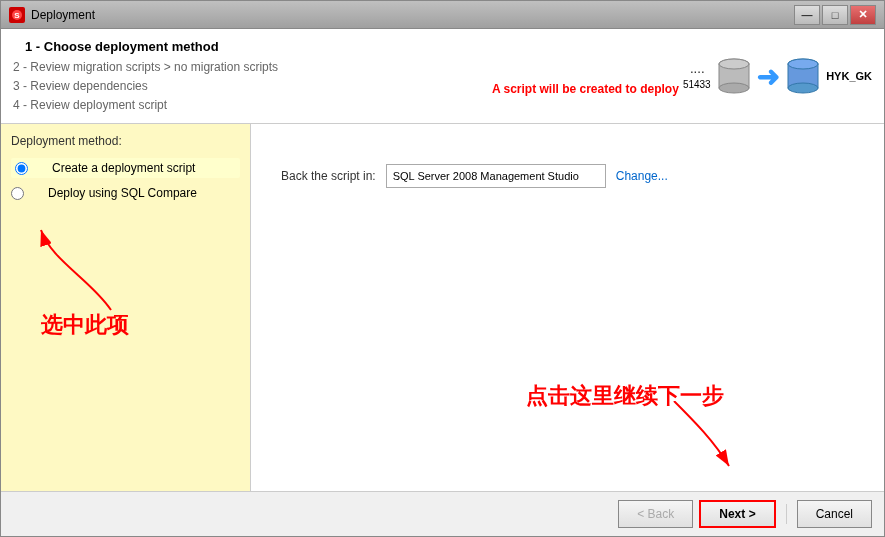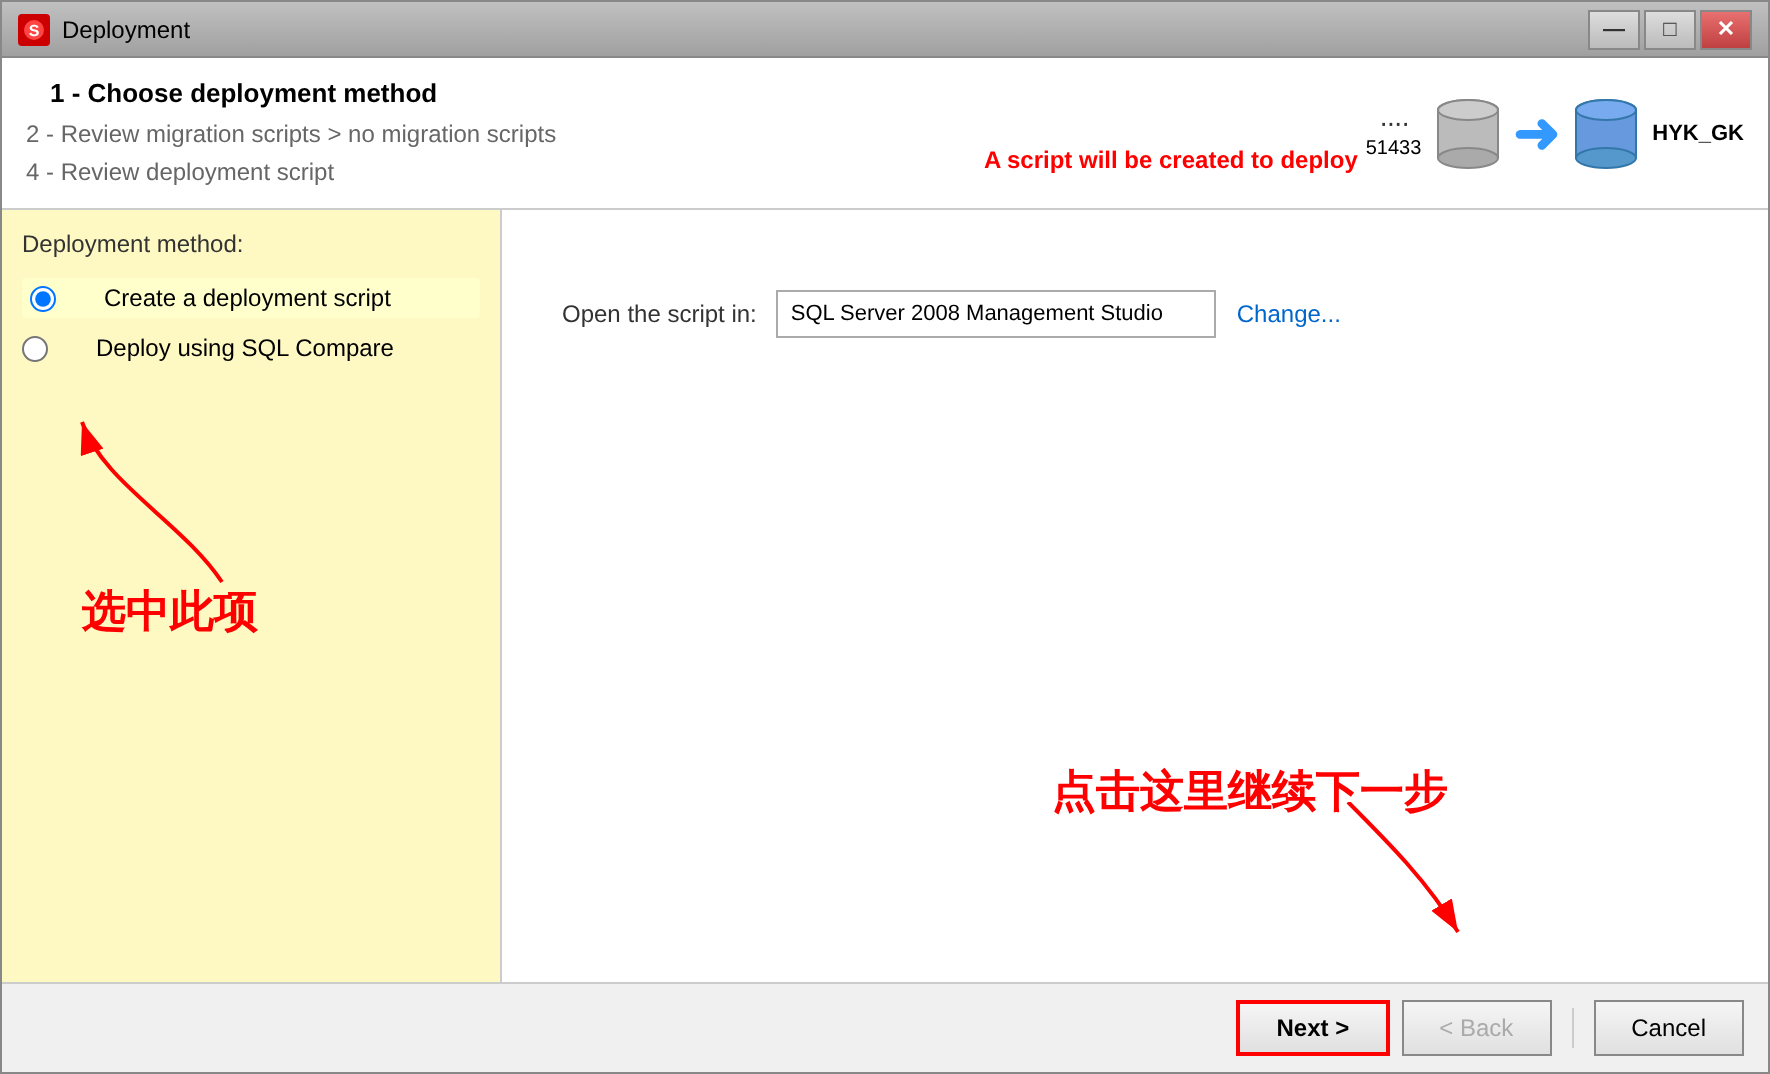--- a/index.html
+++ b/index.html
@@ -267,20 +267,23 @@
     </div>
   </div>
 
   <div class="header-section">
     <div class="header-steps">
       <div class="step-item active">
         <span>1 - Choose deployment method</span>
       </div>
       <div class="step-item inactive">
         <span>2 - Review migration scripts &gt; no migration scripts</span>
+      </div>
+      <div class="step-item inactive">
+        <span>3 - Review dependencies</span>
       </div>
       <div class="step-item inactive">
         <span>4 - Review deployment script</span>
       </div>
     </div>
     <div class="header-right">
       <div class="script-notice">A script will be created to deploy</div>
       <div class="db-connection">
 
         <div class="db-server-info">
@@ -336,38 +339,38 @@
             </defs>
             <path d="M80,90 C60,60 20,40 10,10" stroke="red" stroke-width="2" fill="none" marker-end="url(#arrowhead1)"></path>
           </svg>
         </div>
       </div>
     </div>
 
     <div class="right-panel">
 
       <div class="script-open-row">
-        <span class="script-open-label">Open the script in:</span>
+        <span class="script-open-label">Back the script in:</span>
         <input type="text" class="script-open-input" value="SQL Server 2008 Management Studio" style="">
         <a class="change-link" href="#">Change...</a>
       </div>
 
       <div style="position:absolute; right: 160px; bottom: 80px;">
         <span class="chinese-text">点击这里继续下一步</span>
         <svg width="80" height="80" style="position:absolute; right: -20px; bottom: -70px;">
           <defs>
             <marker id="arrowhead2" markerWidth="8" markerHeight="6" refX="8" refY="3" orient="auto">
               <polygon points="0 0, 8 3, 0 6" fill="red"></polygon>
             </marker>
           </defs>
           <path d="M10,0 C30,20 50,40 65,65" stroke="red" stroke-width="2" fill="none" marker-end="url(#arrowhead2)"></path>
         </svg>
       </div>
     </div>
   </div>
 
   <div class="footer">
+    <button class="footer-btn disabled">&lt; Back</button>
     <button class="footer-btn next">Next &gt;</button>
-    <button class="footer-btn disabled">&lt; Back</button>
     <hr class="divider-line">
     <button class="footer-btn">Cancel</button>
   </div>
 </div>
 
 </body></html>

